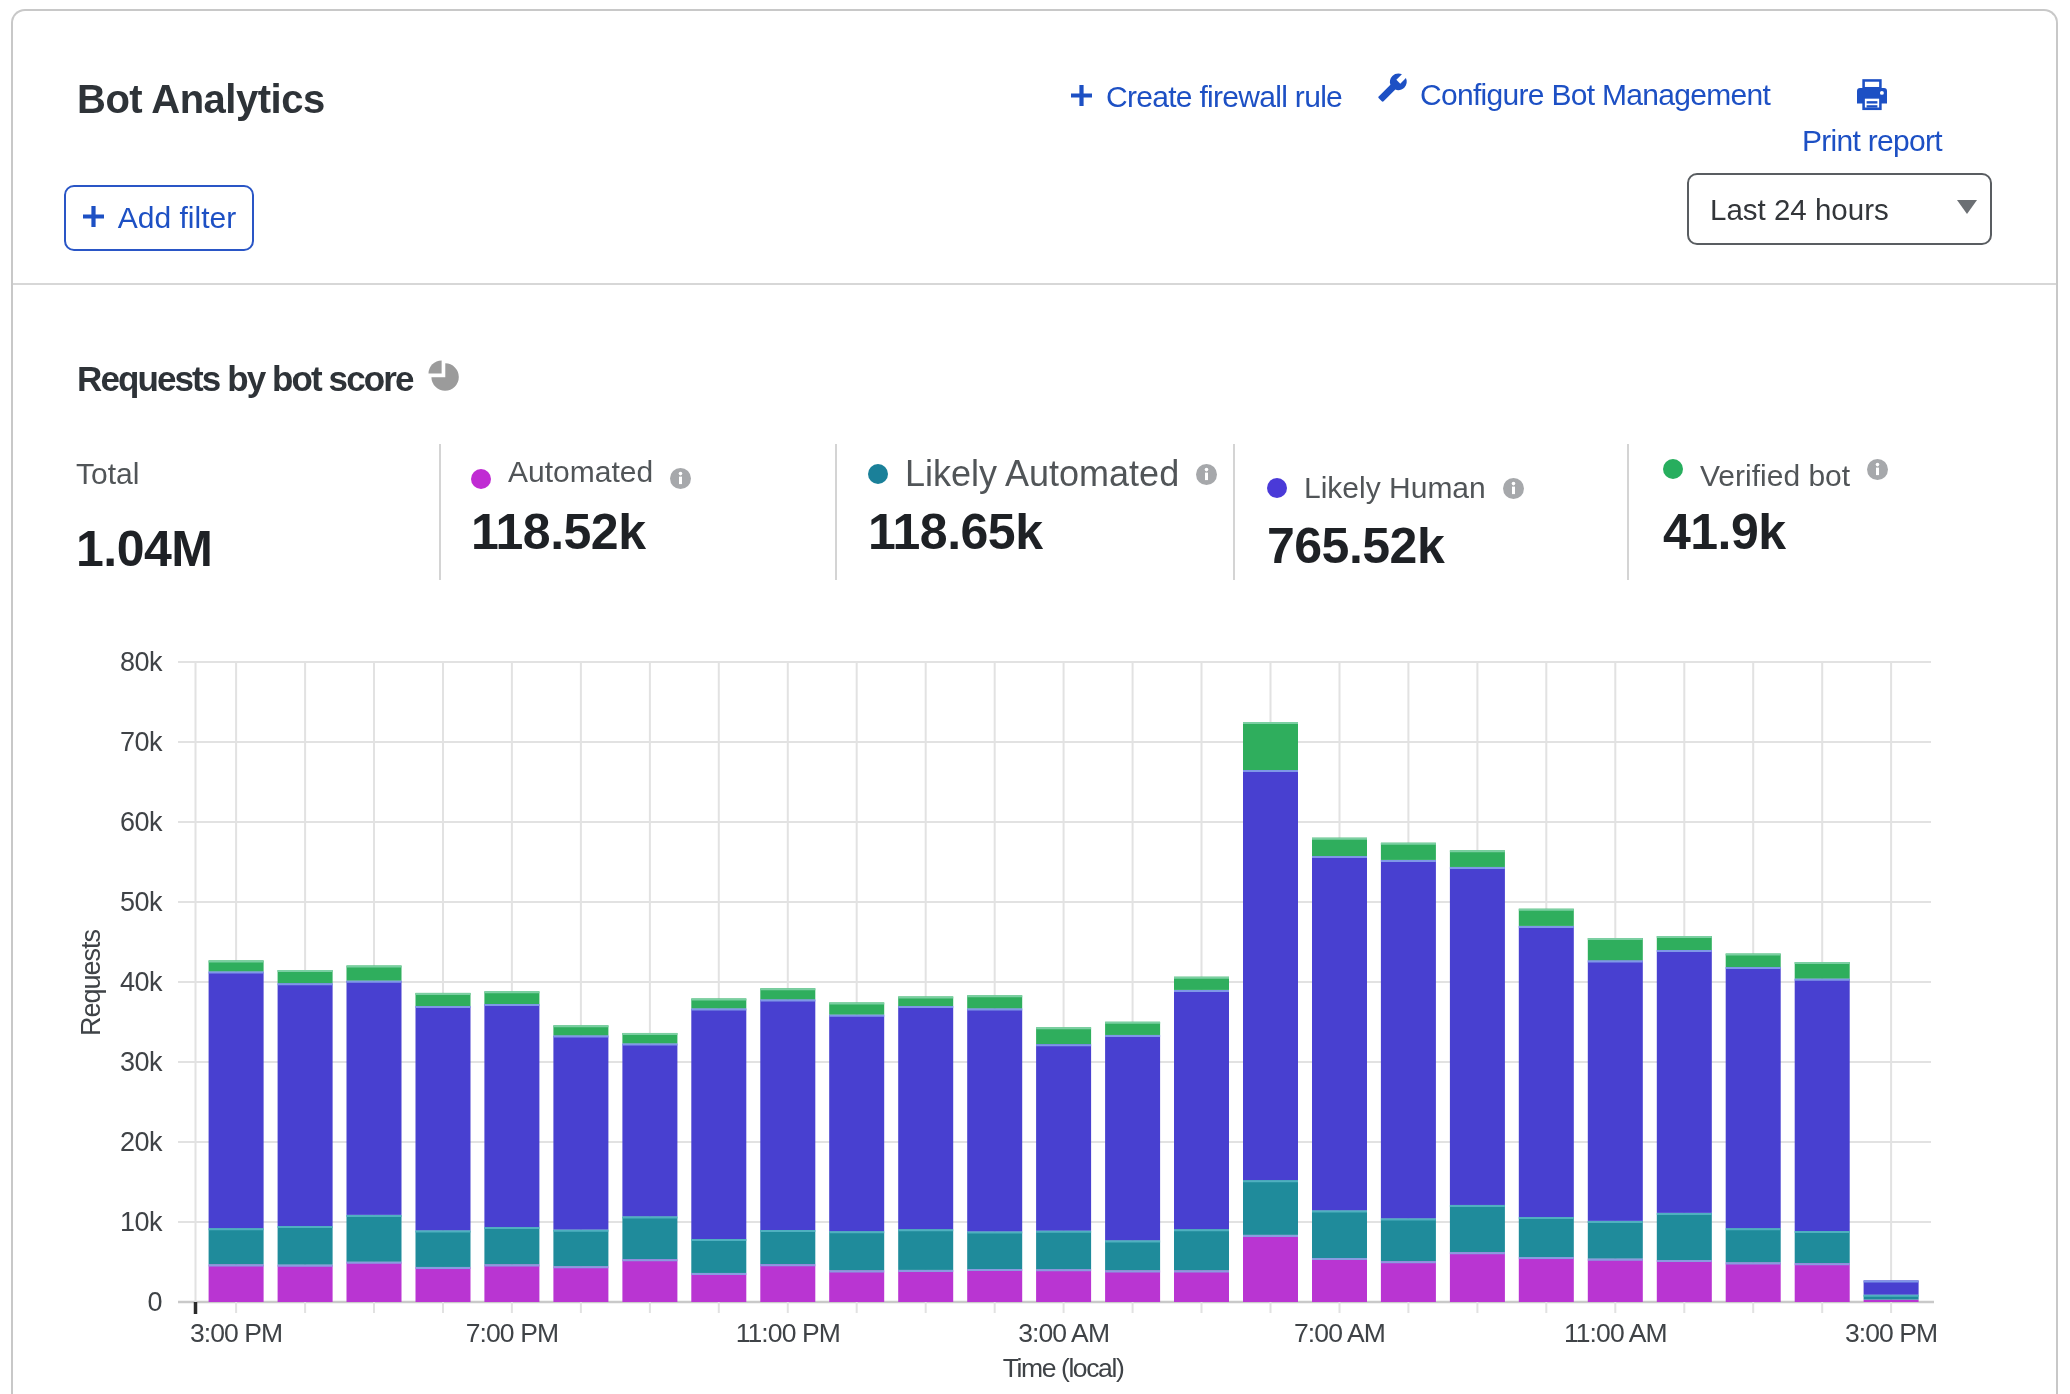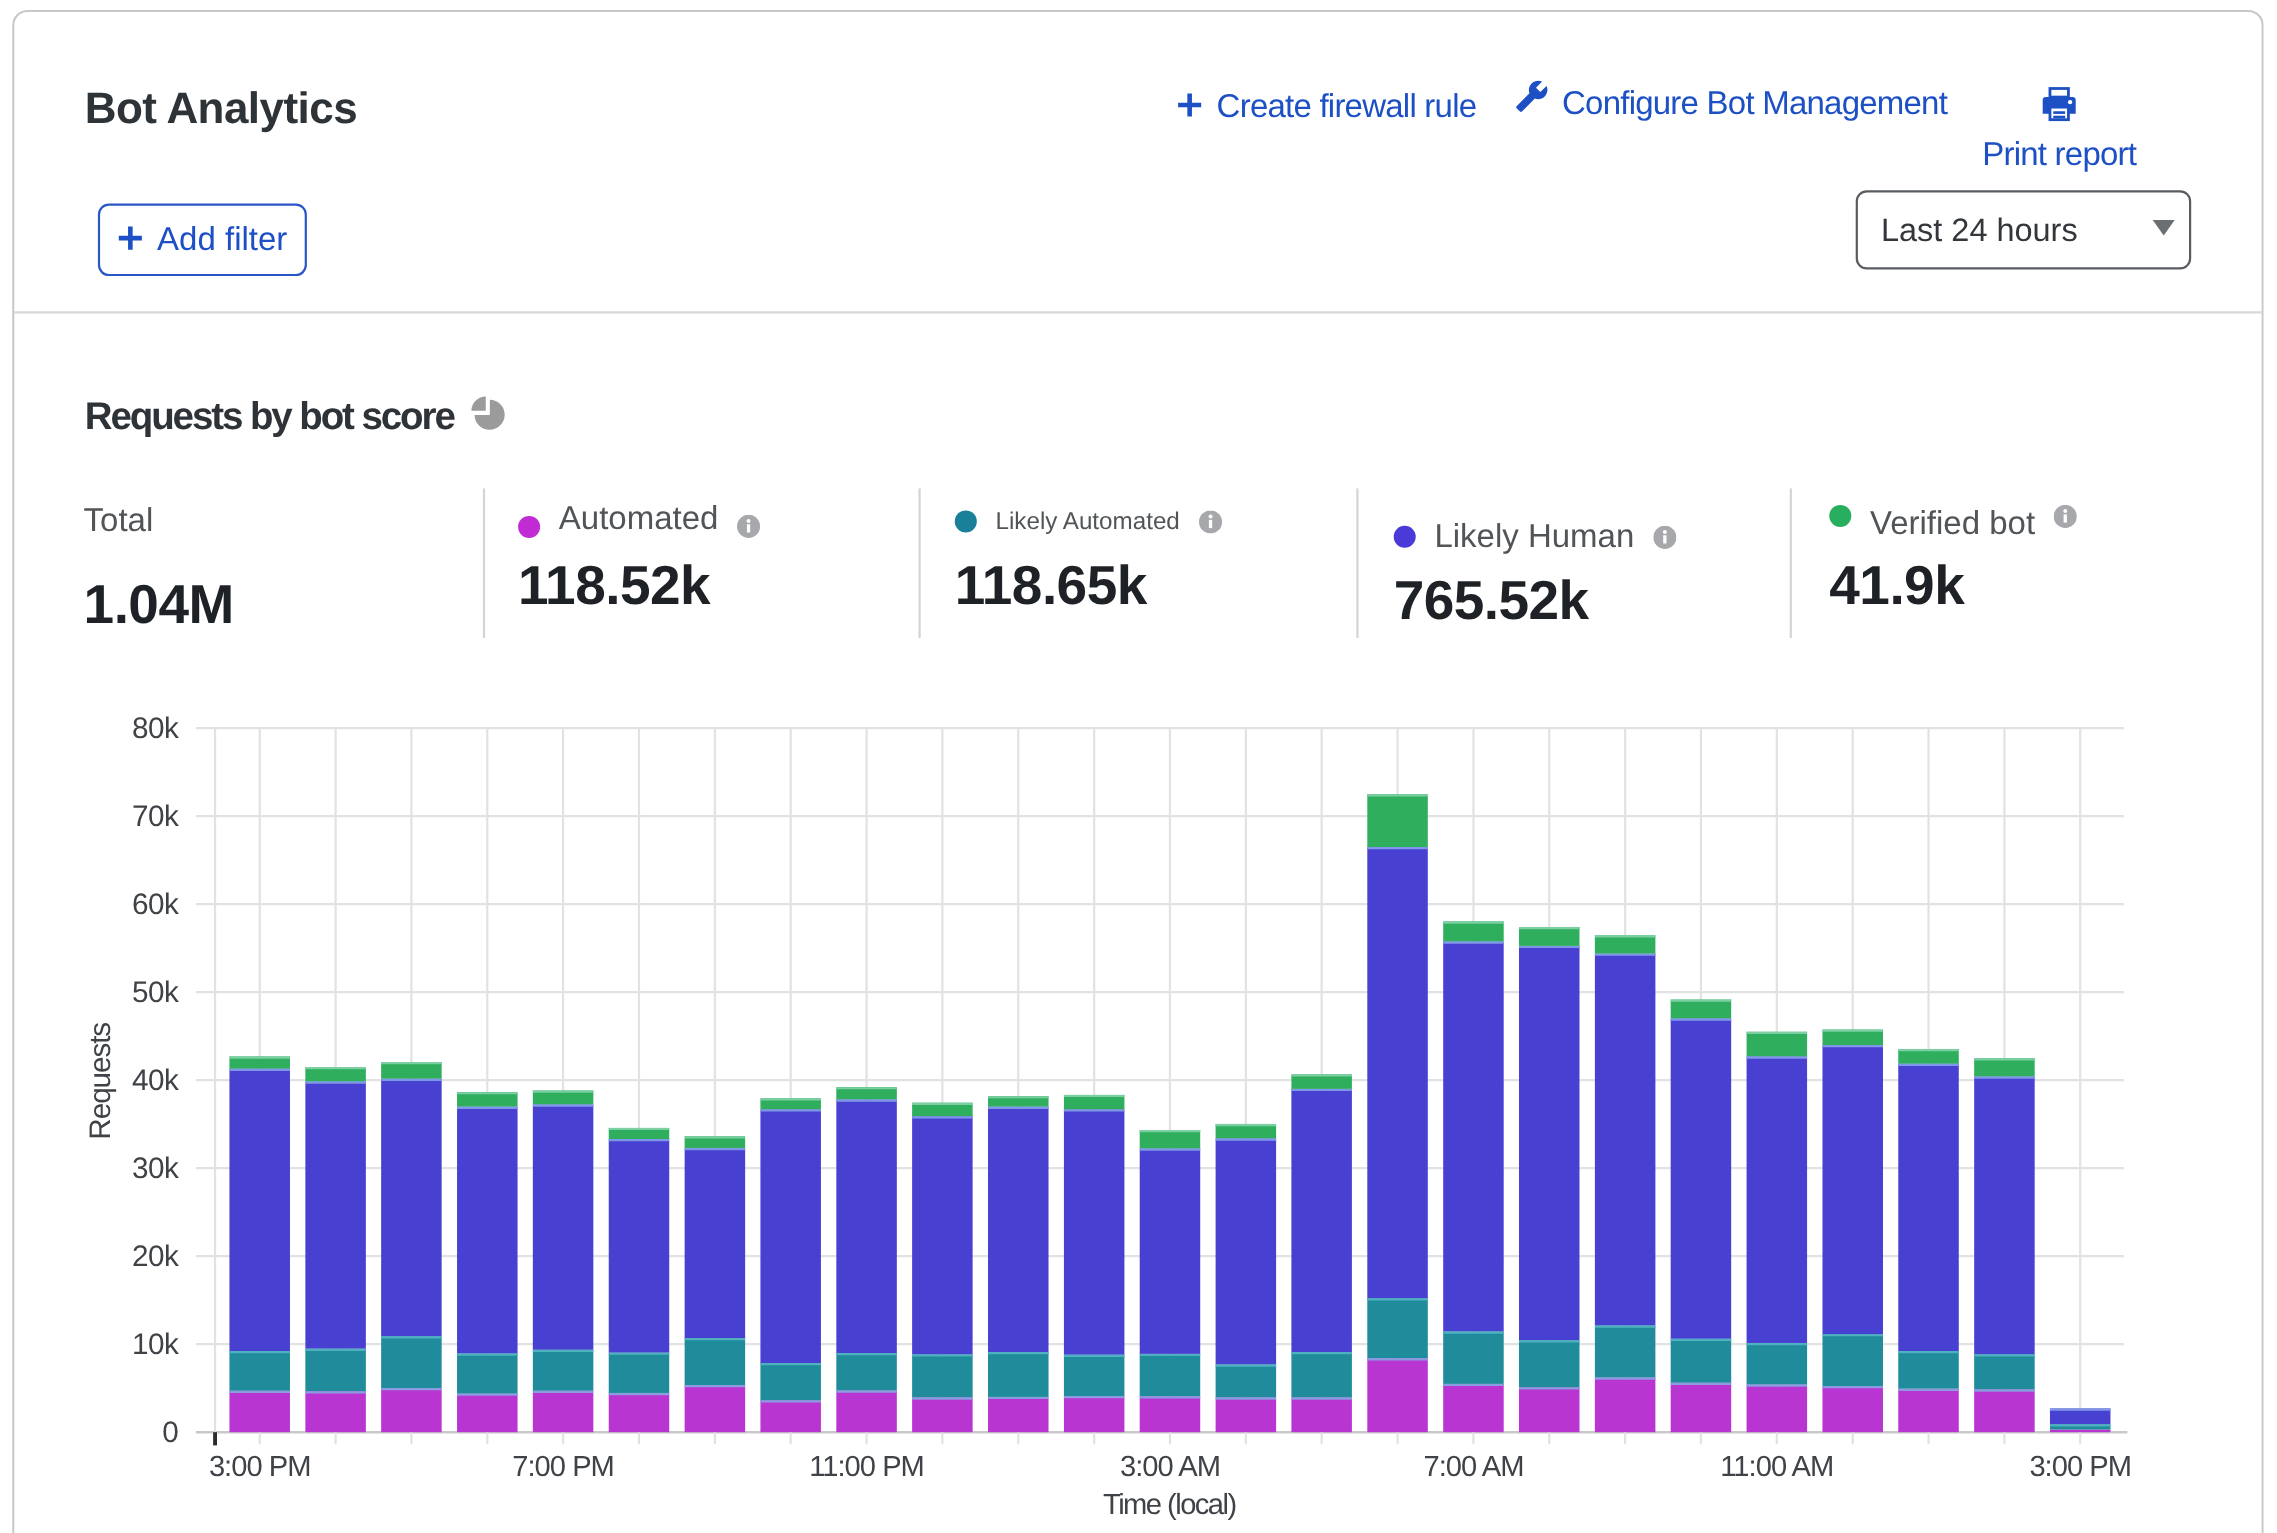--- a/index.html
+++ b/index.html
@@ -36,21 +36,21 @@
         <rect x="6.4" y="2.3" width="11.2" height="5.2" fill="#fff" stroke="#1d50c4" stroke-width="1.7"></rect>
         <path d="M4 7.4 h16 a2 2 0 0 1 2 2 v8.2 h-20 v-8.2 a2 2 0 0 1 2-2 z" fill="#1d50c4"></path>
         <circle cx="18.6" cy="10.6" r="1.3" fill="#fff"></circle>
         <rect x="6.4" y="13.6" width="11.2" height="7.6" fill="#fff" stroke="#1d50c4" stroke-width="1.7"></rect>
         <rect x="8.4" y="16.1" width="7.2" height="1.6" fill="#1d50c4"></rect>
         <rect x="8.4" y="18.8" width="7.2" height="1.6" fill="#1d50c4"></rect>
       </svg>
       <span>Print report</span>
     </div>
 
-  <div class="abs" style="left:89px;top:185px;width:190px;height:66px;border:2.5px solid #2a56c6;border-radius:10px;display:flex;align-items:center;justify-content:center;gap:13px;color:#1d50c4;font-size:30px;">
+  <div class="abs" style="left:64px;top:185px;width:190px;height:66px;border:2.5px solid #2a56c6;border-radius:10px;display:flex;align-items:center;justify-content:center;gap:13px;color:#1d50c4;font-size:30px;">
       <svg width="23" height="23" viewBox="0 0 23 23" style="transform:translateY(-2px)">
         <path d="M9.4 1h4.2v8.4H22v4.2h-8.4V22H9.4v-8.4H1V9.4h8.4z" fill="#1d50c4"></path>
       </svg>
       <span>Add filter</span>
     </div>
 
   <div class="abs" style="left:1687px;top:173px;width:305px;height:72px;border:2.5px solid #595d61;border-radius:10px;">
     <div class="abs" style="left:21px;top:18px;font-size:29.5px;color:#33363a">Last 24 hours</div>
     <div style="position:absolute;right:13px;top:25px;width:0;height:0;border-left:10px solid transparent;border-right:10px solid transparent;border-top:14px solid #6b6f73"></div>
   </div>
@@ -75,21 +75,21 @@
           <circle cx="10.5" cy="10.5" r="10.5" fill="#a6a8ab"></circle>
           <rect x="9" y="8.6" width="3" height="7.5" fill="#fff"></rect>
           <circle cx="10.5" cy="5.6" r="1.8" fill="#fff"></circle>
         </svg>
       </div>
       <div style="margin-top:14px;font-size:50px;font-weight:700;color:#1e2125;letter-spacing:-0.5px">118.52k</div>
     </div>
 <div style="position:absolute;left:868px;top:459px">
       <div style="display:flex;align-items:center;gap:17px;height:30px">
         <span style="display:inline-block;width:20px;height:20px;border-radius:50%;background:#1a8099;flex:none"></span>
-        <span style="font-size:22px;color:#515558;white-space:nowrap">Likely Automated</span>
+        <span style="font-size:36px;color:#515558;white-space:nowrap">Likely Automated</span>
         <svg width="21" height="21" viewBox="0 0 21 21" style="flex:none">
           <circle cx="10.5" cy="10.5" r="10.5" fill="#a6a8ab"></circle>
           <rect x="9" y="8.6" width="3" height="7.5" fill="#fff"></rect>
           <circle cx="10.5" cy="5.6" r="1.8" fill="#fff"></circle>
         </svg>
       </div>
       <div style="margin-top:14px;font-size:50px;font-weight:700;color:#1e2125;letter-spacing:-0.5px">118.65k</div>
     </div>
 <div style="position:absolute;left:1267px;top:473px">
       <div style="display:flex;align-items:center;gap:17px;height:30px">

